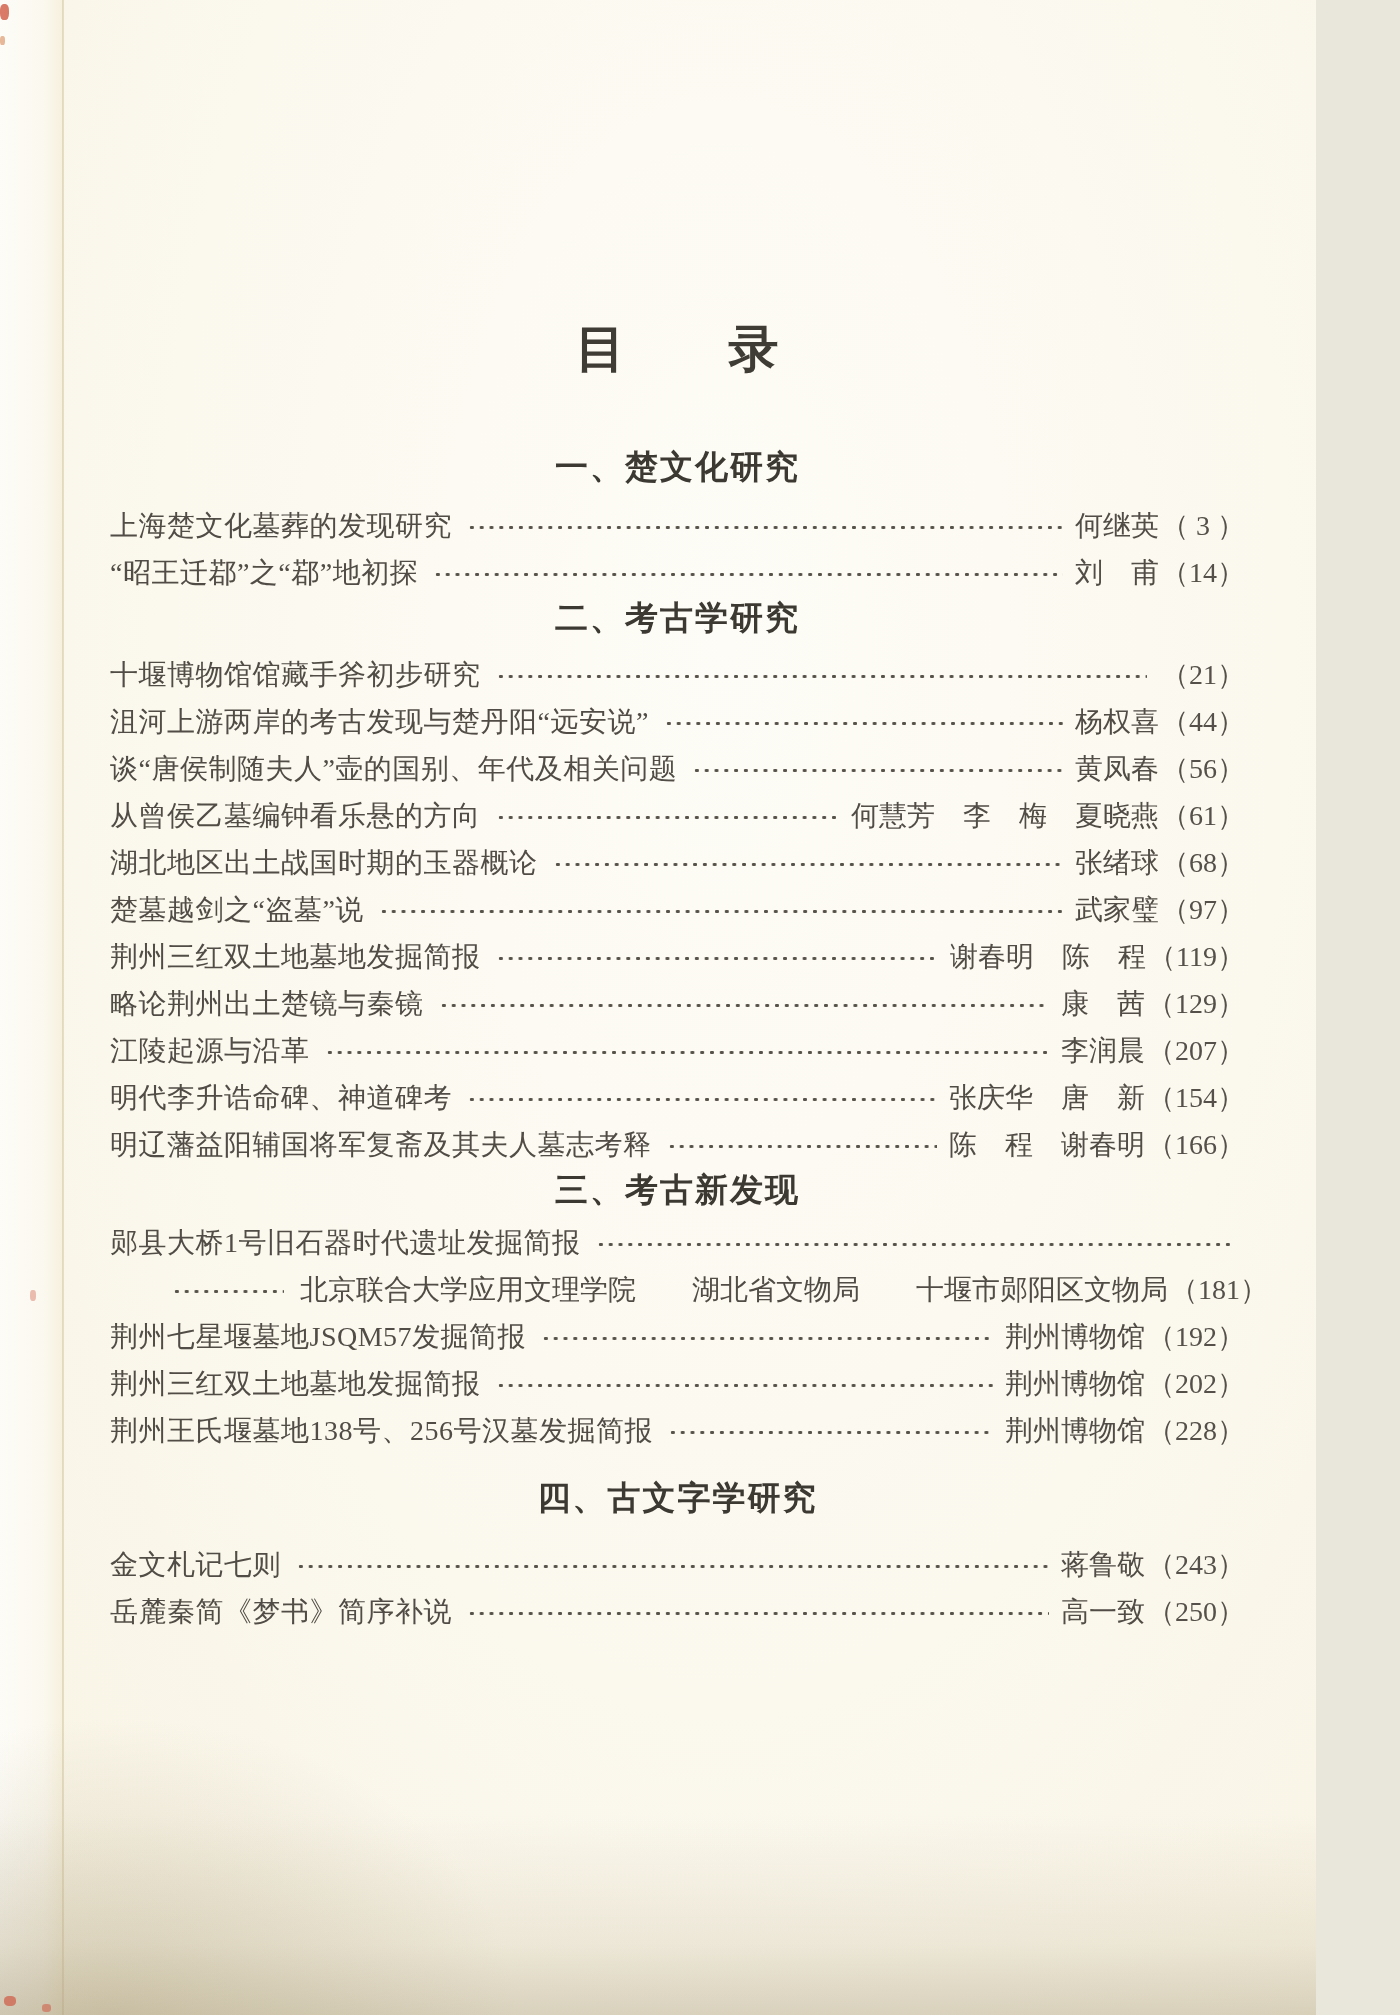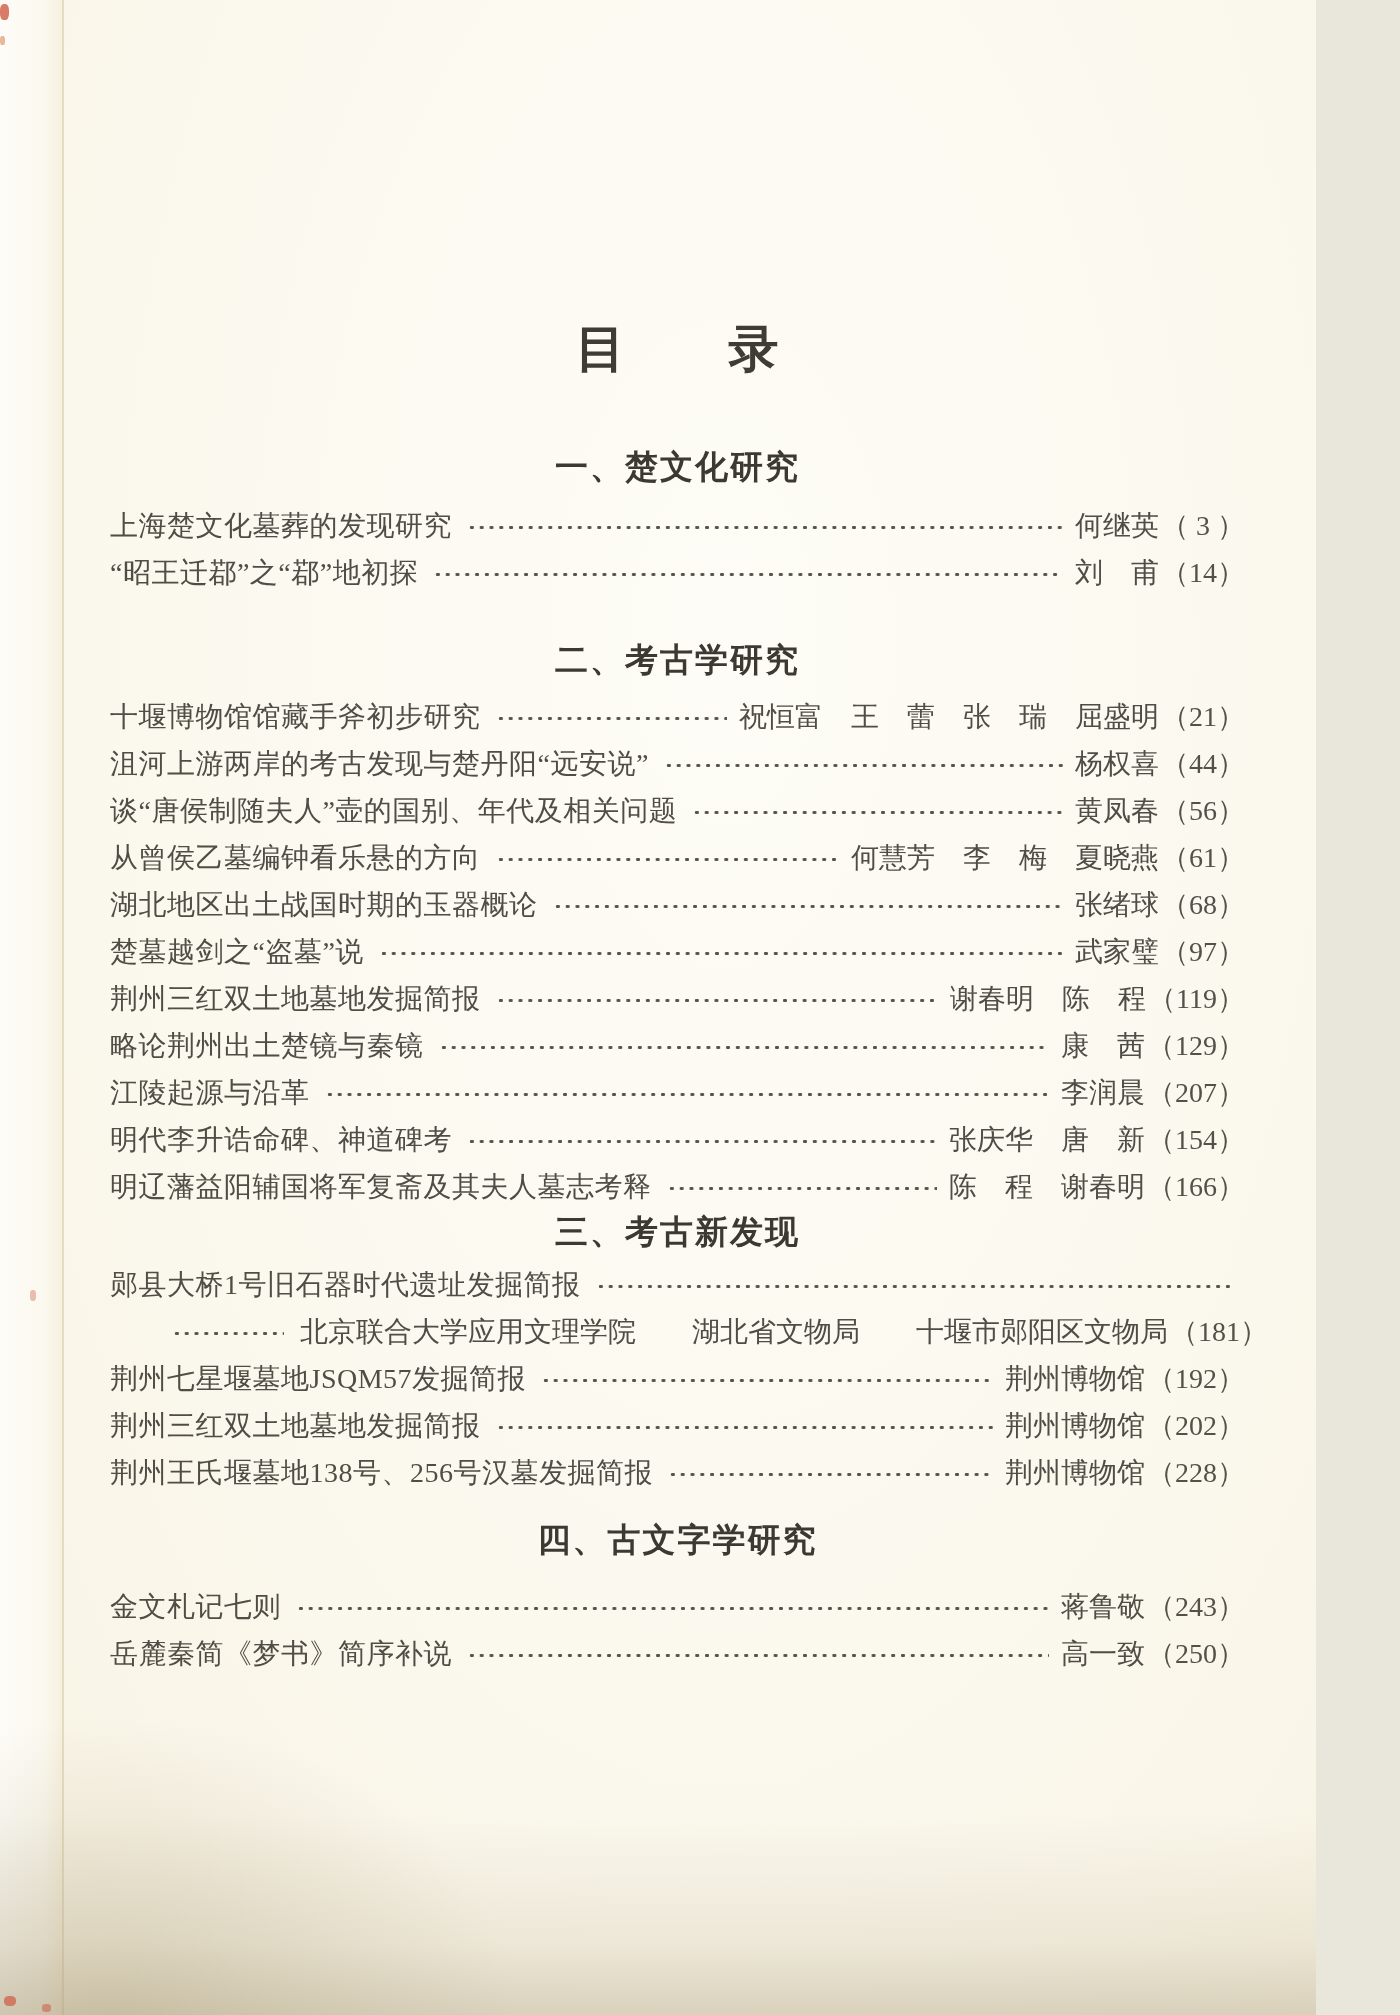--- a/index.html
+++ b/index.html
@@ -23,21 +23,21 @@
   .title{
     margin:0;text-align:center;
     font-size:50px;font-weight:700;color:#3f3b35;letter-spacing:1px;
     font-family:"Liberation Serif","DejaVu Serif",serif;white-space:pre;
   }
   .heading{
     margin:0;text-align:center;font-size:33px;font-weight:700;color:#3c3933;
     font-family:"Liberation Sans","DejaVu Sans",sans-serif;letter-spacing:2px;white-space:pre;
   }
   section:nth-of-type(1) .heading{margin-top:62px}
-  section:nth-of-type(2) .heading{margin-top:42px}
+  section:nth-of-type(2) .heading{}
   section:nth-of-type(3) .heading{}
   section:nth-of-type(4) .heading{margin-top:22px}
   section:nth-of-type(1) .entries{margin-top:12px}
   section:nth-of-type(2) .entries{margin-top:10px}
   section:nth-of-type(3) .entries{margin-top:6px}
   section:nth-of-type(4) .entries{margin-top:20px}
 
   .entry{display:flex;align-items:center;height:47px;font-size:28px;white-space:pre;color:#514d46;}
   .etitle{flex:0 0 auto;letter-spacing:.5px;}
   .dots{
@@ -67,21 +67,21 @@
         <section class="section">
           <h2 class="heading">一、楚文化研究</h2>
           <div class="entries">
             <div class="entry"><span class="etitle">上海楚文化墓葬的发现研究</span><span class="dots"></span><span class="authors">何继英</span><span class="pageno">（ 3 ）</span></div>
             <div class="entry"><span class="etitle">“昭王迁鄀”之“鄀”地初探</span><span class="dots"></span><span class="authors">刘　甫</span><span class="pageno">（14）</span></div>
           </div>
         </section>
         <section class="section">
           <h2 class="heading">二、考古学研究</h2>
           <div class="entries">
-            <div class="entry"><span class="etitle">十堰博物馆馆藏手斧初步研究</span><span class="dots"></span><span class="authors">祝恒富　王　蕾　张　瑞　屈盛明</span><span class="pageno">（21）</span></div>
+            <div class="entry"><span class="etitle">十堰博物馆馆藏手斧初步研究</span><span class="dots"></span><span class="pageno">（21）</span></div>
             <div class="entry"><span class="etitle">沮河上游两岸的考古发现与楚丹阳“远安说”</span><span class="dots"></span><span class="authors">杨权喜</span><span class="pageno">（44）</span></div>
             <div class="entry"><span class="etitle">谈“唐侯制随夫人”壶的国别、年代及相关问题</span><span class="dots"></span><span class="authors">黄凤春</span><span class="pageno">（56）</span></div>
             <div class="entry"><span class="etitle">从曾侯乙墓编钟看乐悬的方向</span><span class="dots"></span><span class="authors">何慧芳　李　梅　夏晓燕</span><span class="pageno">（61）</span></div>
             <div class="entry"><span class="etitle">湖北地区出土战国时期的玉器概论</span><span class="dots"></span><span class="authors">张绪球</span><span class="pageno">（68）</span></div>
             <div class="entry"><span class="etitle">楚墓越剑之“盗墓”说</span><span class="dots"></span><span class="authors">武家璧</span><span class="pageno">（97）</span></div>
             <div class="entry"><span class="etitle">荆州三红双土地墓地发掘简报</span><span class="dots"></span><span class="authors">谢春明　陈　程</span><span class="pageno">（119）</span></div>
             <div class="entry"><span class="etitle">略论荆州出土楚镜与秦镜</span><span class="dots"></span><span class="authors">康　茜</span><span class="pageno">（129）</span></div>
             <div class="entry"><span class="etitle">江陵起源与沿革</span><span class="dots"></span><span class="authors">李润晨</span><span class="pageno">（207）</span></div>
             <div class="entry"><span class="etitle">明代李升诰命碑、神道碑考</span><span class="dots"></span><span class="authors">张庆华　唐　新</span><span class="pageno">（154）</span></div>
             <div class="entry"><span class="etitle">明辽藩益阳辅国将军复斋及其夫人墓志考释</span><span class="dots"></span><span class="authors">陈　程　谢春明</span><span class="pageno">（166）</span></div>

